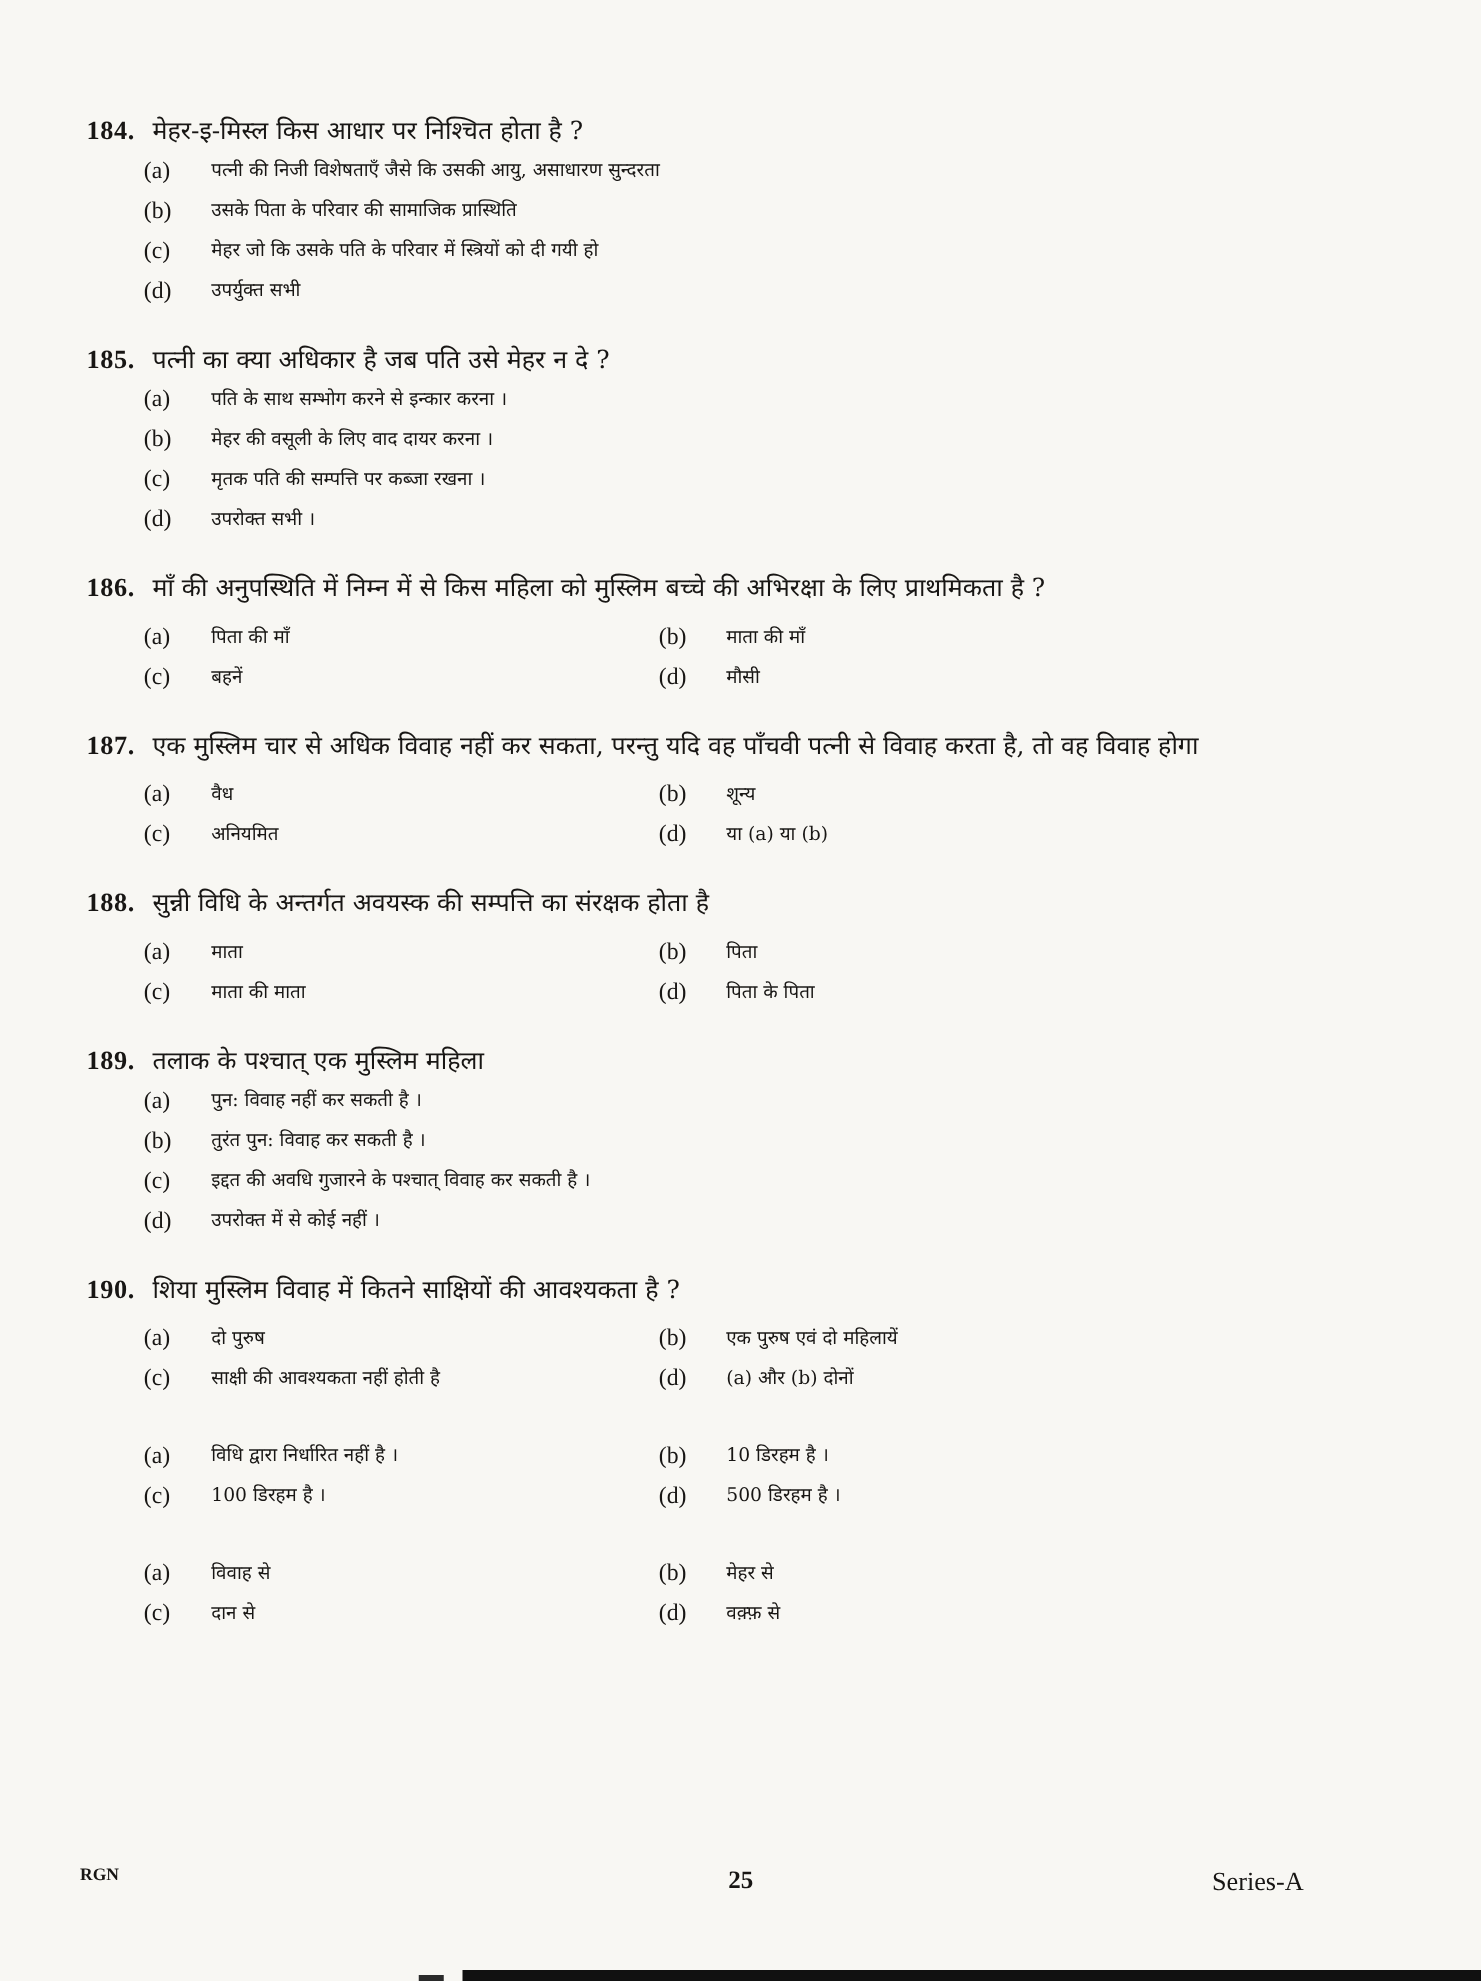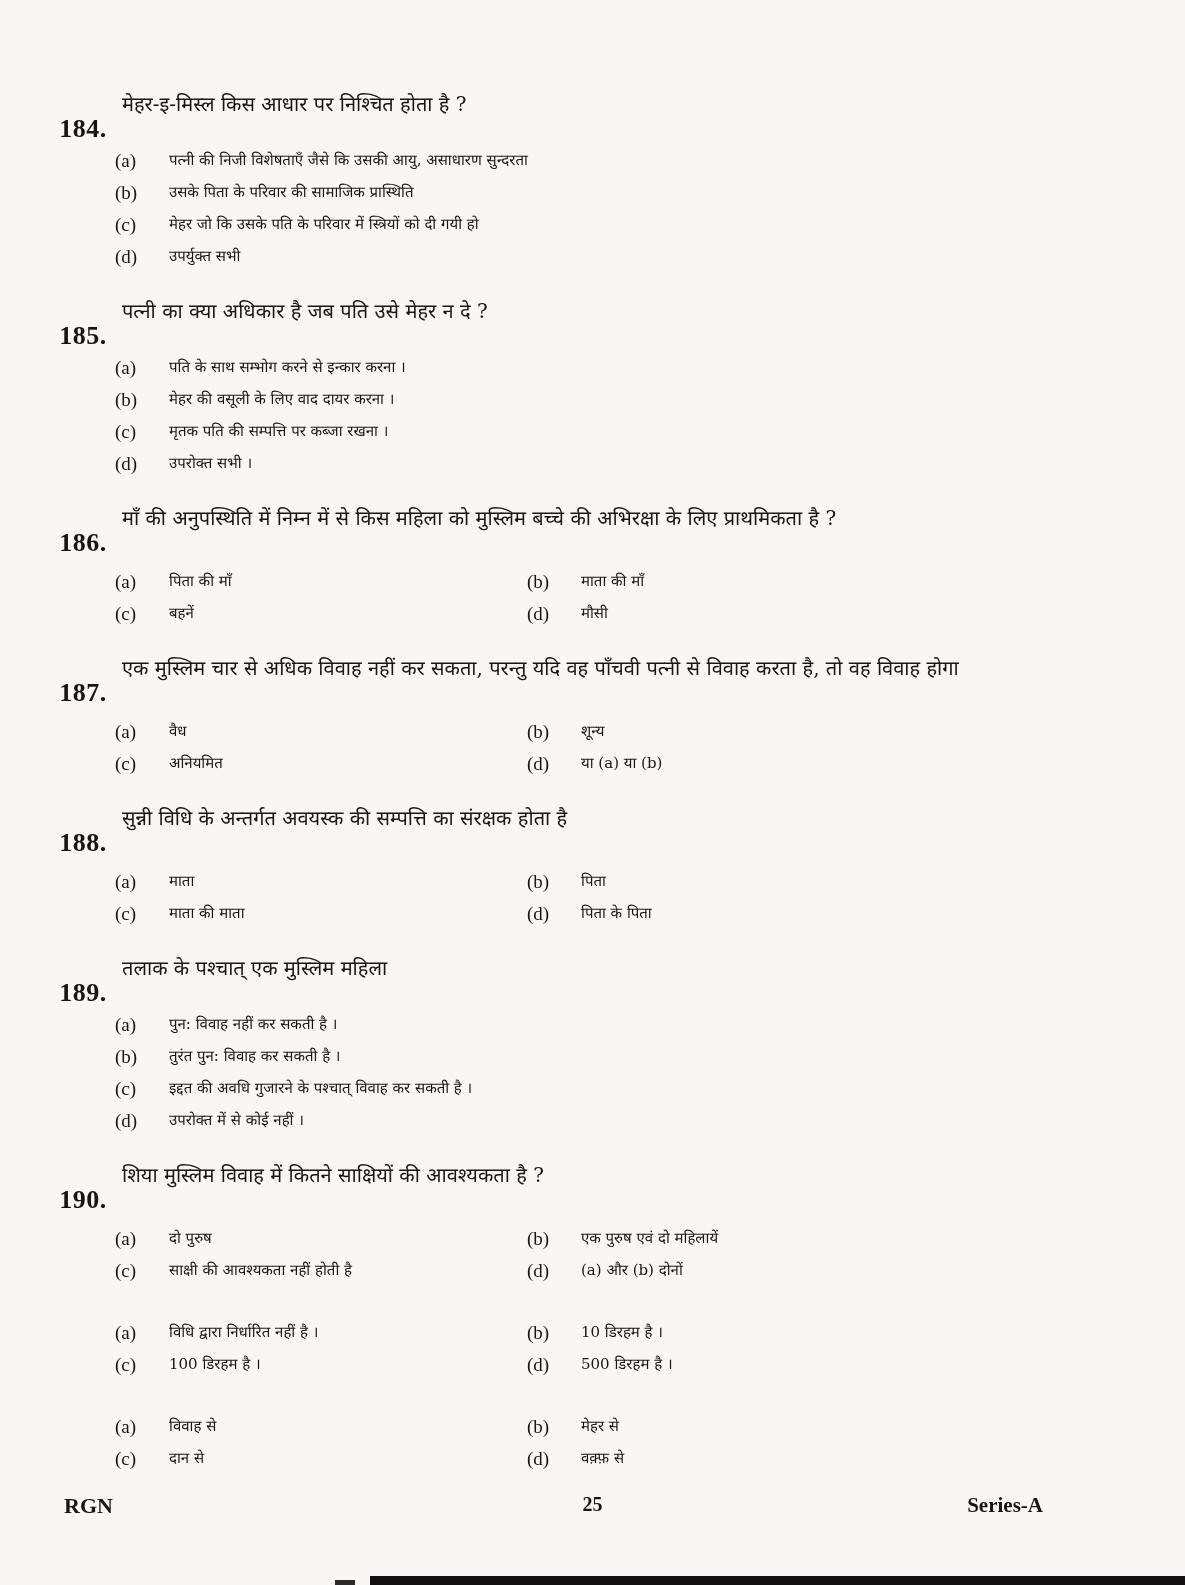--- a/index.html
+++ b/index.html
@@ -12,25 +12,24 @@
     overflow:hidden;
   }
   .sheet{
     position:absolute;inset:0;
     padding:92px 42px 0 58px;
     box-sizing:border-box;
   }
   .question{margin-bottom:30px;}
   .qhead{display:flex;align-items:flex-start;}
   .qnum{
-    flex:none;width:50px;text-align:center;margin-right:14px;
-    font-weight:bold;font-size:26px;line-height:25px;
+    flex:none;width:50px;text-align:right;margin-right:14px;
+    font-weight:bold;font-size:21px;line-height:25px;
     font-family:"Liberation Serif","DejaVu Serif",serif;
     letter-spacing:0.5px;
-    margin-top:24px;
   }
   .qtext{
     flex:1;font-size:20px;line-height:25px;
   }
   .options{margin-left:57px;margin-top:7px;}
   .option{display:flex;align-items:flex-start;margin-top:7px;}
   .opt-label{
     flex:none;width:42px;font-size:19px;line-height:25px;
     font-family:"Liberation Serif","DejaVu Serif",serif;
   }
@@ -41,29 +40,29 @@
     grid-template-columns:412px 1fr;
     column-gap:0;
   }
   .options.two-col .option{margin-top:7px;}
   .footer{
     position:absolute;left:0;right:0;bottom:62px;height:30px;
     font-family:"Liberation Serif","DejaVu Serif",serif;
   }
   .f-left{
     position:absolute;left:64px;top:0;
-    font-weight:bold;font-size:22px;
+    font-weight:bold;font-size:14px;
   }
   .f-center{
     position:absolute;left:50%;transform:translateX(-50%);top:0;
     font-weight:bold;font-size:20px;
   }
   .f-right{
     position:absolute;right:142px;top:0;
-    font-weight:bold;font-size:21px;
+    font-weight:normal;font-size:21px;
   }
   .scan-bar{
     position:absolute;bottom:0;left:370px;right:0;height:9px;
     background:#111;
   }
   .scan-bar-left{
     position:absolute;bottom:0;left:335px;width:20px;height:5px;
     background:#2a2a2a;
   }
 </style>

